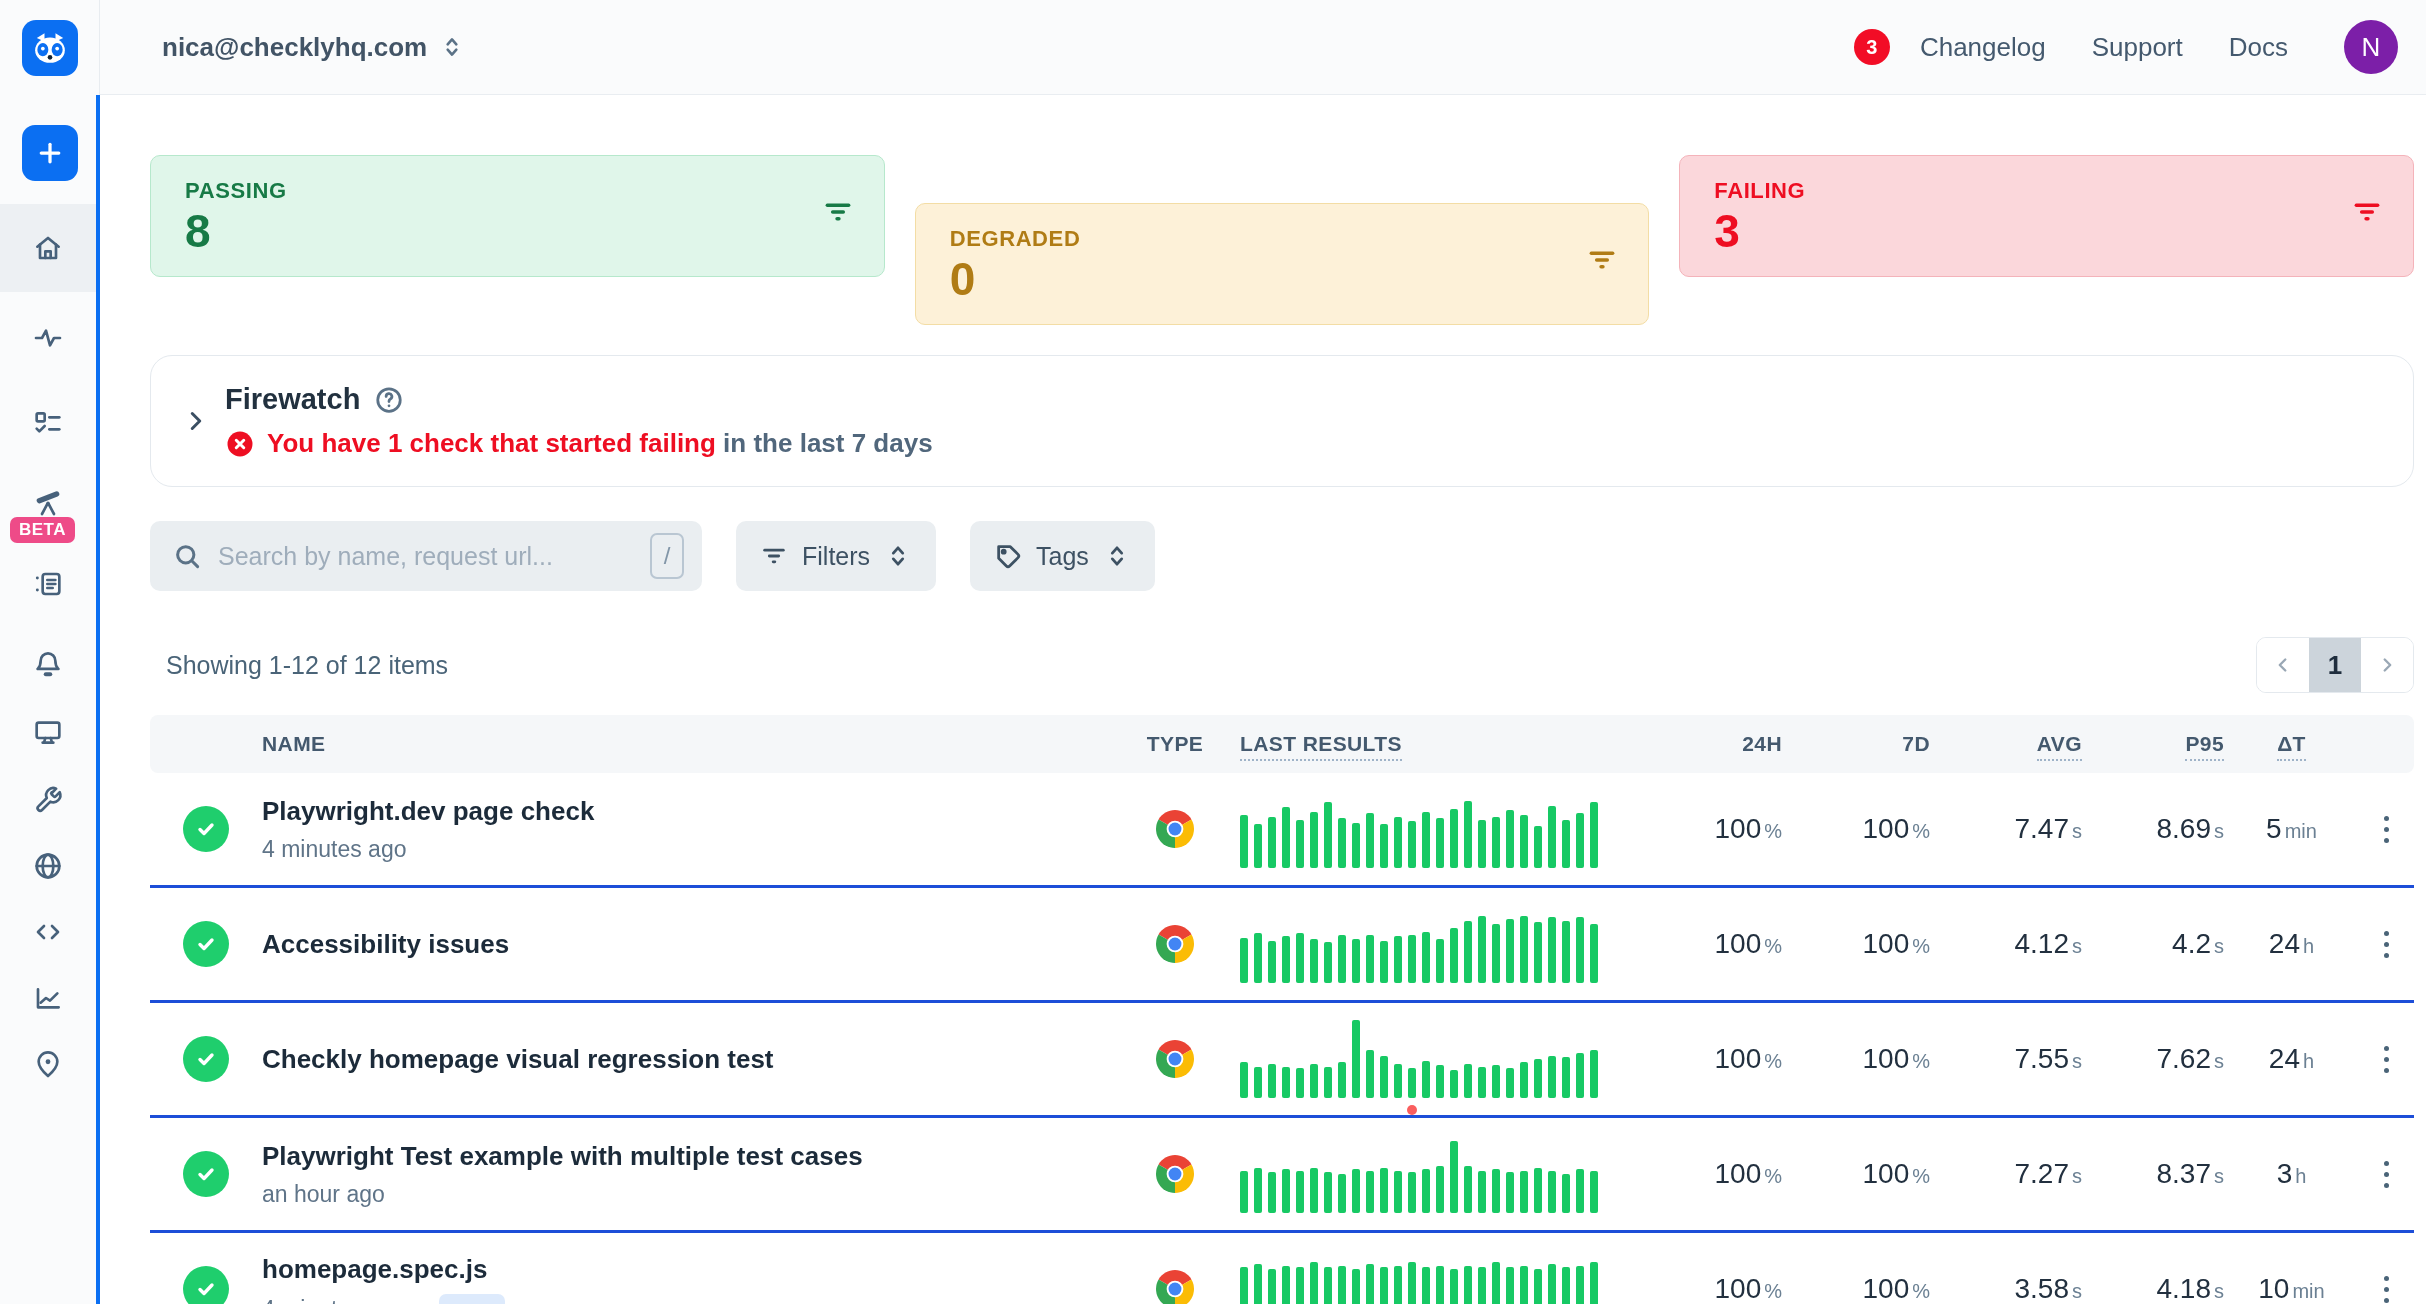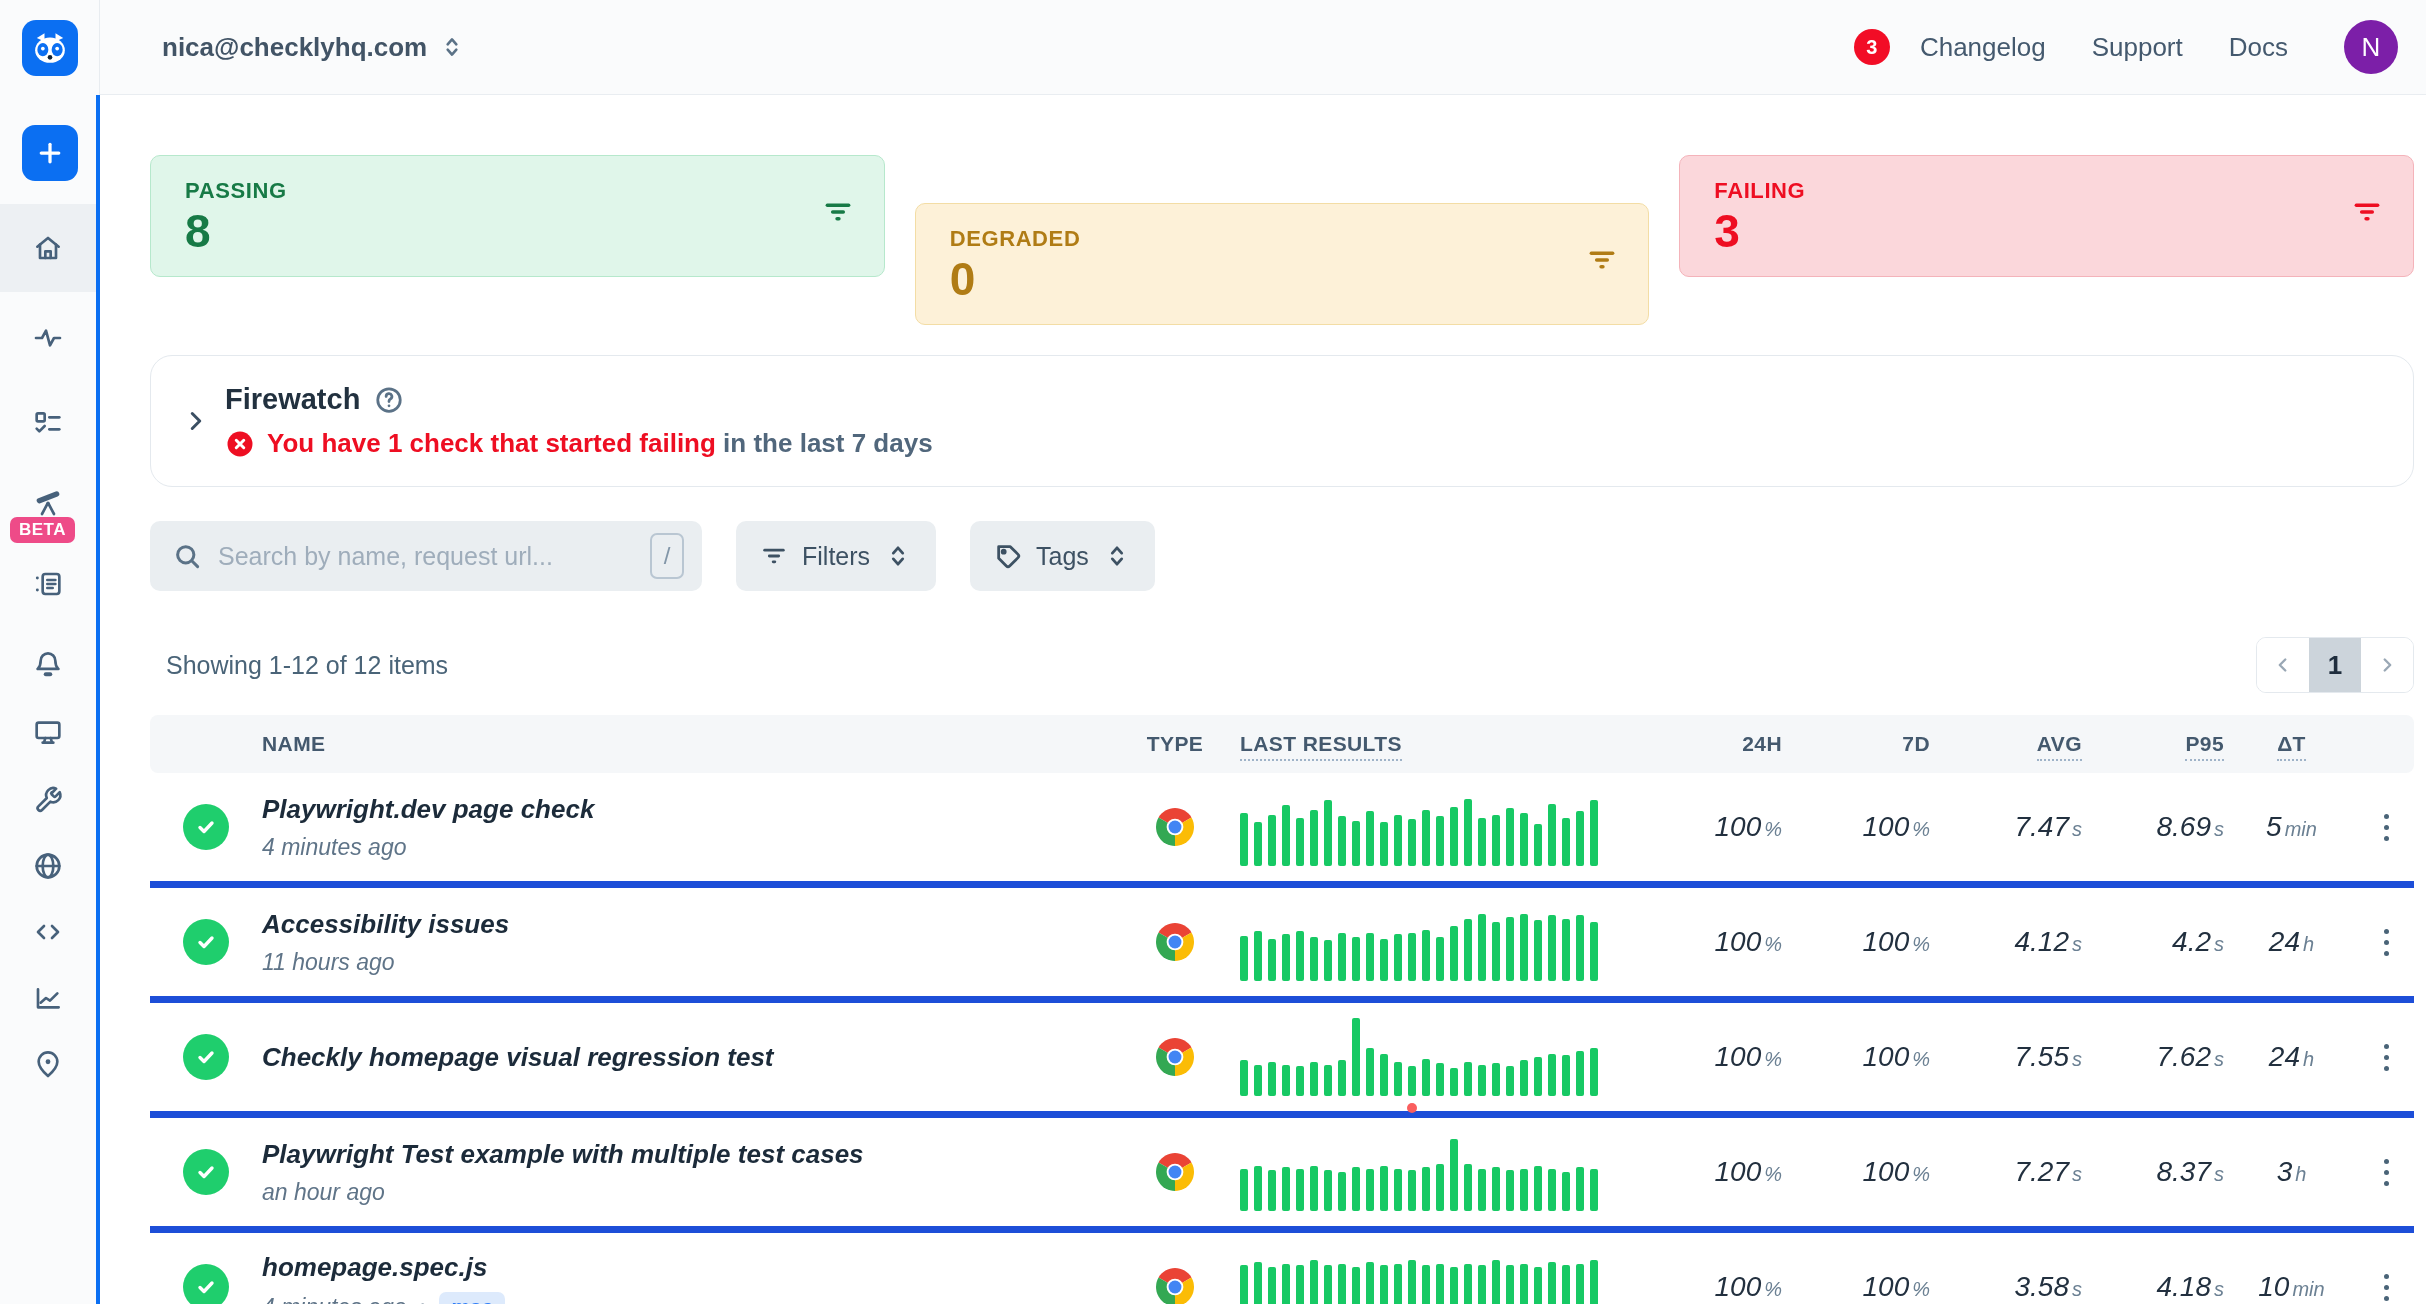--- a/index.html
+++ b/index.html
@@ -83,21 +83,21 @@
 
   
   .grid-cols { display:grid;
     grid-template-columns:112px 1fr 130px 392px 150px 148px 152px 142px 135px 55px; align-items:center; }
   .t-head { margin-top:22px; background:#f5f7f9; border-radius:8px; height:58px;
     font-size:21px; font-weight:700; color:#44596e; letter-spacing:.4px; }
   .th { white-space:nowrap; }
   .th.right { text-align:right; }
   .th.center { text-align:center; }
   .th .u { padding-bottom:4px; border-bottom:2px dotted #9fb3c8; cursor:help; }
-  .t-row { height:115px; border-bottom:7px solid #1d4ed8; cursor:pointer;font-style:italic; }
+  .t-row { height:115px; border-bottom:3px solid #1d4ed8; cursor:pointer; }
   .cell-status { display:flex; justify-content:center; }
   .ok-circle { width:46px; height:46px; border-radius:50%; background:var(--ok-green);
     display:flex; align-items:center; justify-content:center; }
   .ok-circle svg { width:24px; height:24px; stroke:#fff; fill:none; stroke-width:3.4; stroke-linecap:round; stroke-linejoin:round; }
   .check-name { font-size:26px; font-weight:700; color:#1c2b3a; }
   .check-sub { display:flex; align-items:center; gap:12px; margin-top:9px; font-size:23px; color:#5f7488; }
   .mac-badge { background:var(--mac-bg); color:var(--mac-text); font-weight:700; font-size:21px;
     padding:3px 12px; border-radius:7px; cursor:pointer; }
   .cell-type { display:flex; justify-content:center; }
   .chrome { width:38px; height:38px; }
@@ -487,23 +487,20 @@
       <div class="t-row grid-cols">
         <div class="cell-status">
             <span class="ok-circle">
               <svg viewBox="0 0 24 24">
                 <polyline points="6 12.5 10 16.5 18 8"></polyline>
               </svg>
             </span>
           </div>
         <div>
           <div class="check-name">Accessibility issues</div>
-          <div class="check-sub">
-              <span>11 hours ago</span>
-            </div>
         </div>
         <div class="cell-type">
             <svg class="chrome" viewBox="0 0 100 100">
           <path fill="#EA4335" d="M50 50 L6.7 25 A50 50 0 0 1 93.3 25 Z"></path>
           <path fill="#34A853" d="M50 50 L6.7 25 A50 50 0 0 0 50 100 Z"></path>
           <path fill="#FBBC05" d="M50 50 L50 100 A50 50 0 0 0 93.3 25 Z"></path>
           <circle cx="50" cy="50" r="22" fill="#fff"></circle>
               <circle cx="50" cy="50" r="17" fill="#4285F4"></circle>
         </svg>
           </div>

